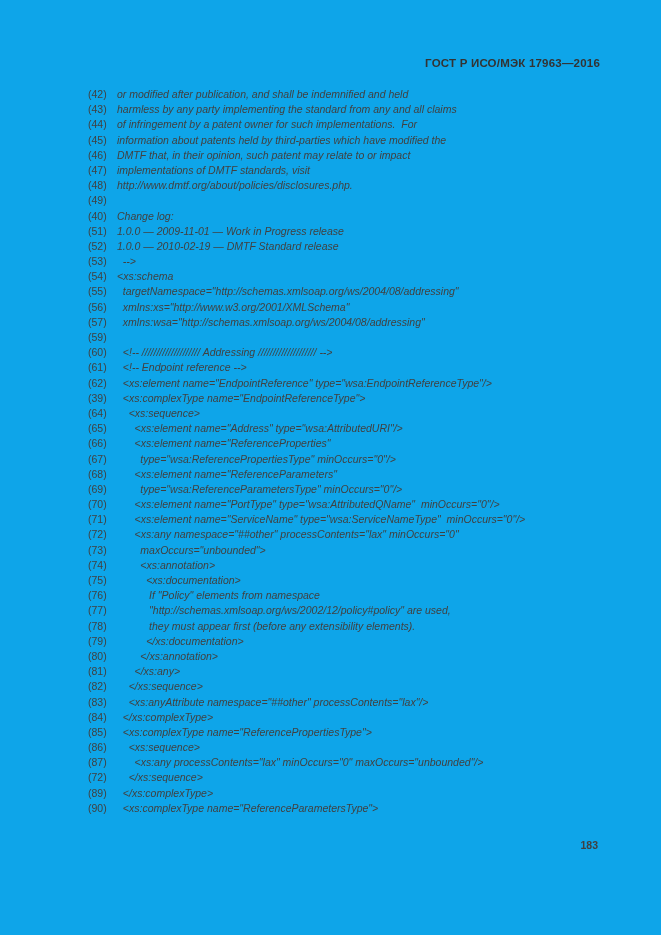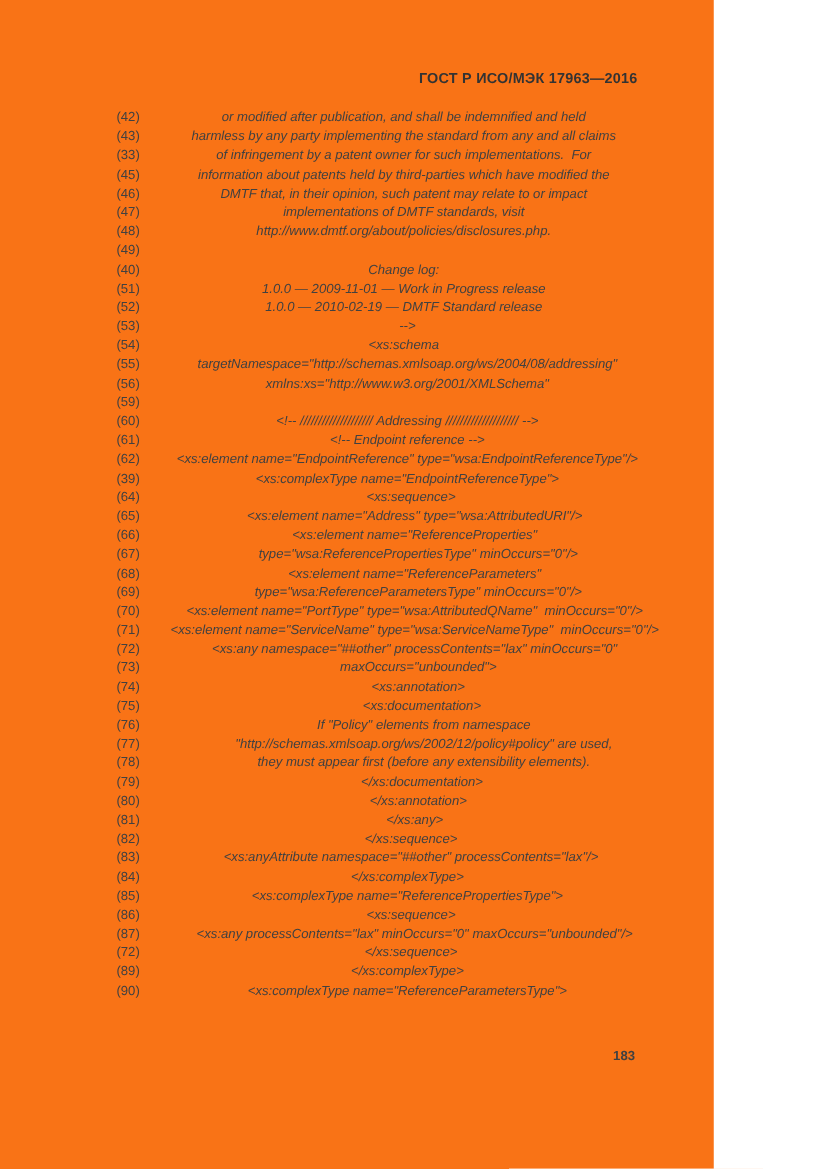--- a/index.html
+++ b/index.html
@@ -2,44 +2,43 @@
 <html><head>
 <meta charset="utf-8">
 <style>
   html, body {
     margin: 0;
     padding: 0;
     background: #ffffff;
   }
   .page {
     position: relative;
-    width: 571px;
+    width: 661px;
     height: 935px;
-    background: #f97316;
+    background: #0ea5e9;
     overflow: hidden;
     font-family: "Liberation Sans", sans-serif;
     color: #414141;
   }
   .doc-header {
     position: absolute;
     top: 57px;
     left: 0;
     right: 61px;
     text-align: right;
     font-size: 11.5px;
     font-weight: bold;
     color: #333333;
     letter-spacing: 0.2px;
   }
   .code-lines {
     position: absolute;
     top: 87px;
     left: 88px;
     right: 42px;
-    text-align: center;
   }
   .line {
     display: flex;
     height: 15.2px;
     line-height: 15.2px;
     font-size: 10.5px;
     white-space: pre;
   }
   .ln {
     flex: 0 0 29px;
@@ -62,33 +61,34 @@
 </style>
 </head>
 <body>
 
 <div class="page">
   <div class="doc-header">ГОСТ Р ИСО/МЭК 17963—2016</div>
 
   <div class="code-lines">
       <div class="line"><span class="ln">(42)</span><span class="lt">or modified after publication, and shall be indemnified and held</span></div>
       <div class="line"><span class="ln">(43)</span><span class="lt">harmless by any party implementing the standard from any and all claims</span></div>
-      <div class="line"><span class="ln">(33)</span><span class="lt">of infringement by a patent owner for such implementations.  For</span></div>
+      <div class="line"><span class="ln">(44)</span><span class="lt">of infringement by a patent owner for such implementations.  For</span></div>
       <div class="line"><span class="ln">(45)</span><span class="lt">information about patents held by third-parties which have modified the</span></div>
       <div class="line"><span class="ln">(46)</span><span class="lt">DMTF that, in their opinion, such patent may relate to or impact</span></div>
       <div class="line"><span class="ln">(47)</span><span class="lt">implementations of DMTF standards, visit</span></div>
       <div class="line"><span class="ln">(48)</span><span class="lt">http://www.dmtf.org/about/policies/disclosures.php.</span></div>
       <div class="line"><span class="ln">(49)</span><span class="lt"></span></div>
       <div class="line"><span class="ln">(40)</span><span class="lt">Change log:</span></div>
       <div class="line"><span class="ln">(51)</span><span class="lt">1.0.0 — 2009-11-01 — Work in Progress release</span></div>
       <div class="line"><span class="ln">(52)</span><span class="lt">1.0.0 — 2010-02-19 — DMTF Standard release</span></div>
       <div class="line"><span class="ln">(53)</span><span class="lt">  --&gt;</span></div>
       <div class="line"><span class="ln">(54)</span><span class="lt">&lt;xs:schema</span></div>
       <div class="line"><span class="ln">(55)</span><span class="lt">  targetNamespace="http://schemas.xmlsoap.org/ws/2004/08/addressing"</span></div>
       <div class="line"><span class="ln">(56)</span><span class="lt">  xmlns:xs="http://www.w3.org/2001/XMLSchema"</span></div>
+      <div class="line"><span class="ln">(57)</span><span class="lt">  xmlns:wsa="http://schemas.xmlsoap.org/ws/2004/08/addressing"</span></div>
       <div class="line"><span class="ln">(59)</span><span class="lt"></span></div>
       <div class="line"><span class="ln">(60)</span><span class="lt">  &lt;!-- //////////////////// Addressing //////////////////// --&gt;</span></div>
       <div class="line"><span class="ln">(61)</span><span class="lt">  &lt;!-- Endpoint reference --&gt;</span></div>
       <div class="line"><span class="ln">(62)</span><span class="lt">  &lt;xs:element name="EndpointReference" type="wsa:EndpointReferenceType"/&gt;</span></div>
       <div class="line"><span class="ln">(39)</span><span class="lt">  &lt;xs:complexType name="EndpointReferenceType"&gt;</span></div>
       <div class="line"><span class="ln">(64)</span><span class="lt">    &lt;xs:sequence&gt;</span></div>
       <div class="line"><span class="ln">(65)</span><span class="lt">      &lt;xs:element name="Address" type="wsa:AttributedURI"/&gt;</span></div>
       <div class="line"><span class="ln">(66)</span><span class="lt">      &lt;xs:element name="ReferenceProperties"</span></div>
       <div class="line"><span class="ln">(67)</span><span class="lt">        type="wsa:ReferencePropertiesType" minOccurs="0"/&gt;</span></div>
       <div class="line"><span class="ln">(68)</span><span class="lt">      &lt;xs:element name="ReferenceParameters"</span></div>

